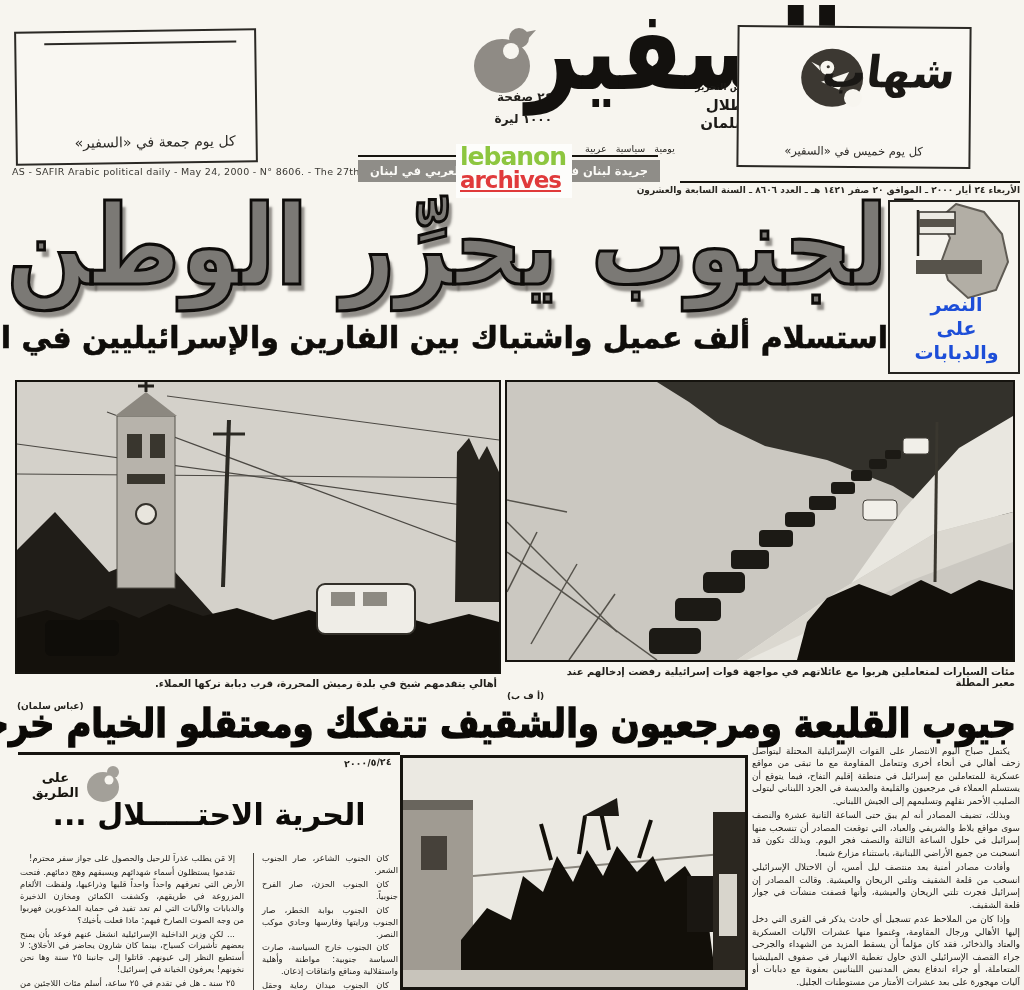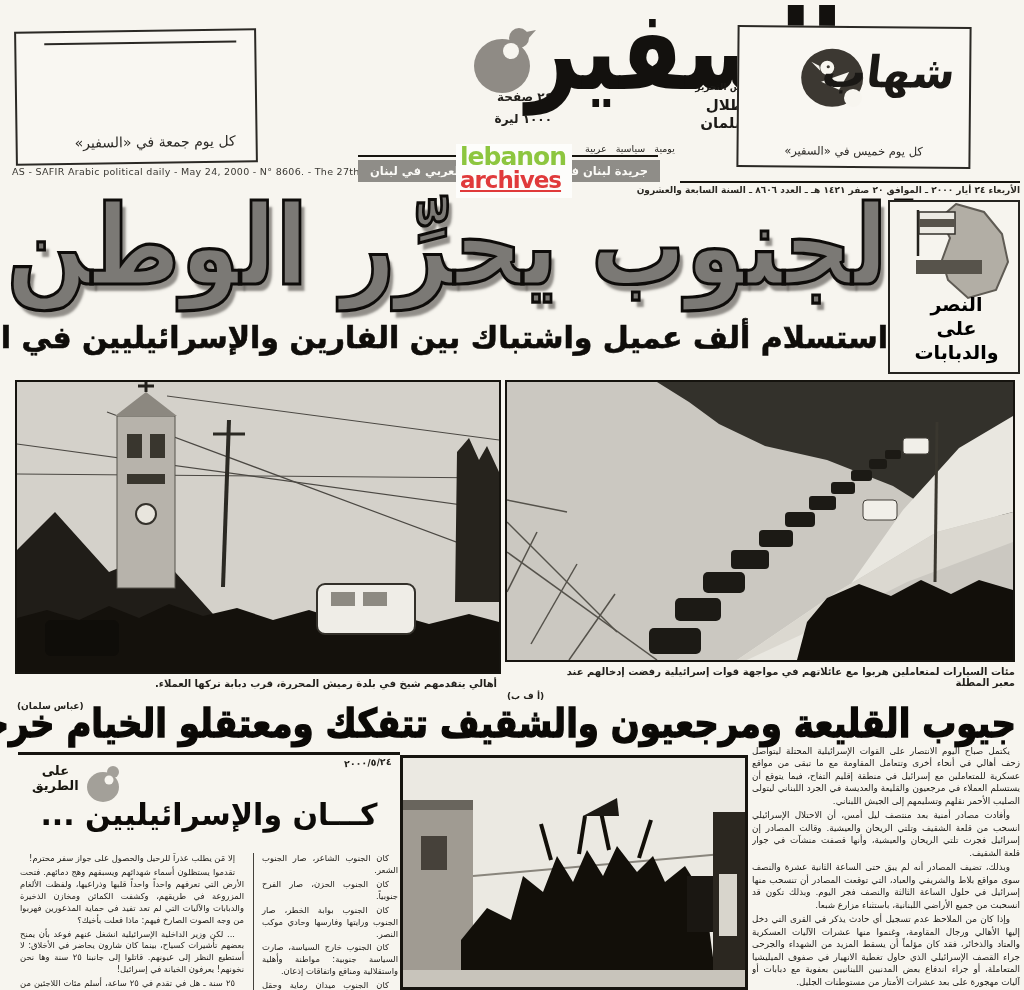--- a/index.html
+++ b/index.html
@@ -38,38 +38,38 @@
   .date-line-ar{left:600px;top:185px;width:420px;font-size:9px;font-weight:bold;text-align:right;color:#2a2822;}
 
   
   .main-headline{left:40px;top:196px;width:846px;height:118px;text-align:center;}
   .main-headline span{display:inline-block;font-size:86px;font-weight:bold;line-height:112px;color:#7b7975;
     -webkit-text-stroke:2.5px #0e0c0a;text-shadow:4px 5px 2px rgba(45,42,38,.5);
     transform:scale(1.1,1.28);transform-origin:center 70%;white-space:nowrap;}
   .sub-headline{left:58px;top:320px;width:830px;text-align:center;font-size:30px;font-weight:bold;
     color:#0f0d0a;-webkit-text-stroke:.6px #0f0d0a;white-space:nowrap;}
   .victory-box{left:888px;top:200px;width:128px;height:170px;border:2px solid #25231f;background:#f6f4ee;}
-  .victory-text{position:absolute;bottom:8px;left:5px;right:0;text-align:center;font-size:19px;font-weight:bold;line-height:24px;color:#000000;}
+  .victory-text{position:absolute;bottom:8px;left:5px;right:0;text-align:center;font-size:19px;font-weight:bold;line-height:24px;color:#1d4ed8;}
 
   
   figure{margin:0;}
   .photo-frame{border:2px solid #16140f;display:block;}
   .fig-left{left:15px;top:380px;width:482px;}
   .fig-right{left:505px;top:380px;width:510px;}
   .caption-row{position:relative;margin-top:4px;font-size:10px;font-weight:bold;color:#23211c;}
   .caption-row .cap{display:block;text-align:right;direction:rtl;}
   .caption-row .credit{position:absolute;left:2px;top:12px;font-size:9px;direction:rtl;margin-top:11px;}
   .fig-right .caption-row .cap{padding-left:60px;}
 
   .second-headline{left:8px;top:700px;width:1008px;text-align:center;font-size:34px;font-weight:bold;
     color:#0b0906;-webkit-text-stroke:1.2px #0b0906;white-space:nowrap;transform:scaleY(1.15);transform-origin:top center;}
 
   
   .otr{left:18px;top:752px;width:382px;height:238px;border-top:3px solid #16140f;}
-  .otr-kicker{position:absolute;left:14px;top:8px;display:flex;align-items:flex-start;gap:4px;}
+  .otr-kicker{position:absolute;left:14px;top:8px;display:flex;align-items:center;gap:4px;}
   .otr-kicker .k-words{font-size:13px;font-weight:bold;line-height:15px;text-align:center;color:#17150f;}
   .otr-headline{position:absolute;left:0;right:0;top:42px;text-align:center;font-size:30px;font-weight:bold;color:#0d0b08;direction:rtl;white-space:nowrap;}
   .otr-cols{position:absolute;left:2px;right:2px;top:98px;bottom:0;display:flex;direction:rtl;gap:9px;overflow:hidden;}
   .otr-col{font-size:8.4px;line-height:1.42;text-align:justify;color:#1d1b16;}
   .otr-col.first{flex:0 0 136px;border-left:1px solid #45423c;padding-left:8px;}
   .otr-col.second{flex:1;}
   .otr-col p{margin:0 0 2px;text-indent:9px;}
   .date-stamp{left:344px;top:757px;font-size:9.5px;font-weight:bold;color:#23211c;transform:rotate(-3deg);}
   .fig-center{left:400px;top:755px;width:348px;}
   .fig-center .photo-frame{border-width:3px;}
@@ -234,21 +234,21 @@
       <div class="k-words rtl">
         <div>على</div>
         <div>الطريق</div>
       </div>
       <svg width="42" height="44" viewBox="0 0 42 44">
         <ellipse cx="20" cy="24" rx="16" ry="15" fill="#a3a099"></ellipse>
         <circle cx="30" cy="9" r="6" fill="#a3a099"></circle>
         <circle cx="26" cy="17" r="4.5" fill="#f7f5ef"></circle>
       </svg>
     </div>
-    <div class="otr-headline">كـــان والإسرائيليين ...</div>
+    <div class="otr-headline">الحرية الاحتـــــلال ...</div>
     <div class="otr-cols">
       <div class="otr-col first">
           <p>كان الجنوب الشاعر، صار الجنوب الشعر.</p>
           <p>كان الجنوب الحزن، صار الفرح جنوبياً.</p>
           <p>كان الجنوب بوابة الخطر، صار الجنوب ورايتها وفارسها وحادي موكب النصر.</p>
           <p>كان الجنوب خارج السياسة، صارت السياسة جنوبية: مواطنة وأهلية واستقلالية ومنافع واتفاقات إذعان.</p>
           <p>كان الجنوب ميدان رماية وحقل اختبار لأسلحة القتل الأميركية في يد السفاح الإسرائيلي، صار حقل رماية لتدريب الأطفال على قهر الخوف واصطياد الوحش وفتح الطريق أمام نور الشمس.</p>
         </div>
       <div class="otr-col second">
           <p>إلا مَن يطلب عذراً للرحيل والحصول على جواز سفر محترم!</p>
@@ -278,18 +278,18 @@
       <polygon points="180,58 214,40 216,58" fill="#1c1914"></polygon>
       <rect x="284" y="118" width="44" height="56" fill="#1a1712"></rect>
       <rect x="310" y="54" width="32" height="175" fill="#2b2720"></rect>
       <rect x="316" y="116" width="18" height="62" fill="#d8d5cc"></rect>
       <rect x="0" y="212" width="342" height="17" fill="#c8c4bb"></rect>
     </svg>
   </figure>
 
   <div class="abs article rtl">
       <p>يكتمل صباح اليوم الانتصار على القوات الإسرائيلية المحتلة ليتواصل زحف أهالي في أنحاء أخرى وتتعامل المقاومة مع ما تبقى من مواقع عسكرية للمتعاملين مع إسرائيل في منطقة إقليم التفاح، فيما يتوقع أن يستسلم العملاء في مرجعيون والقليعة والعديسة في الجرد اللبناني ليتولى الصليب الأحمر نقلهم وتسليمهم إلى الجيش اللبناني.</p>
+      <p>وبذلك، تضيف المصادر أنه لم يبق حتى الساعة الثانية عشرة والنصف سوى مواقع بلاط والشريفي والعباد، التي توقعت المصادر أن تنسحب منها إسرائيل في حلول الساعة الثالثة والنصف فجر اليوم. وبذلك تكون قد انسحبت من جميع الأراضي اللبنانية، باستثناء مزارع شبعا.</p>
       <p>وأفادت مصادر أمنية بعد منتصف ليل أمس، أن الاحتلال الإسرائيلي انسحب من قلعة الشقيف وتلتي الريحان والعيشية. وقالت المصادر إن إسرائيل فجرت تلتي الريحان والعيشية، وأنها قصفت منشآت في جوار قلعة الشقيف.</p>
-      <p>وبذلك، تضيف المصادر أنه لم يبق حتى الساعة الثانية عشرة والنصف سوى مواقع بلاط والشريفي والعباد، التي توقعت المصادر أن تنسحب منها إسرائيل في حلول الساعة الثالثة والنصف فجر اليوم. وبذلك تكون قد انسحبت من جميع الأراضي اللبنانية، باستثناء مزارع شبعا.</p>
       <p>وإذا كان من الملاحظ عدم تسجيل أي حادث يذكر في القرى التي دخل إليها الأهالي ورجال المقاومة، وغنموا منها عشرات الآليات العسكرية والعتاد والذخائر، فقد كان مؤلماً أن يسقط المزيد من الشهداء والجرحى جراء القصف الإسرائيلي الذي حاول تغطية الانهيار في صفوف الميليشيا المتعاملة، أو جراء اندفاع بعض المدنيين اللبنانيين بعفوية مع دبابات أو آليات مهجورة على بعد عشرات الأمتار من مستوطنات الجليل.</p>
     </div>
 
 </div>
 
 </body></html>

